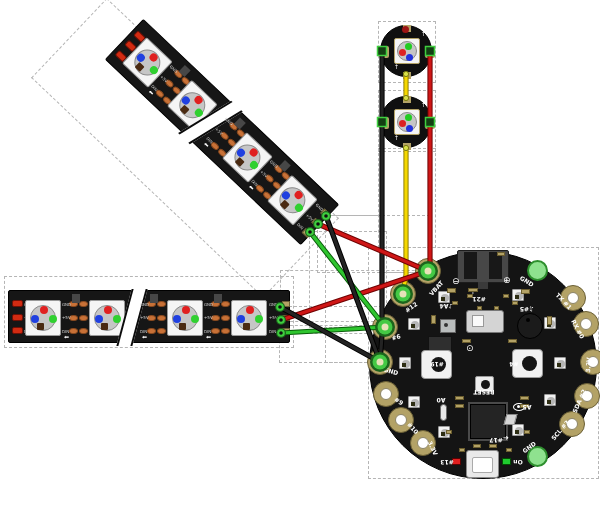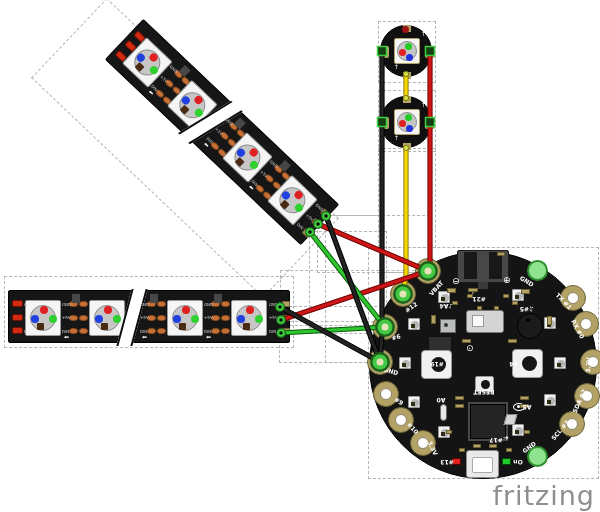--- a/index.html
+++ b/index.html
@@ -434,14 +434,13 @@
       <circle cx="310" cy="232" r="1.8" fill="#101010"></circle>
       <rect x="377.5" y="46.5" width="9" height="9" fill="#133f13" stroke="#3fcf3f" stroke-width="1.5"></rect>
       <rect x="425.5" y="46.5" width="9" height="9" fill="#133f13" stroke="#3fcf3f" stroke-width="1.5"></rect>
       <rect x="377.5" y="117.5" width="9" height="9" fill="#133f13" stroke="#3fcf3f" stroke-width="1.5"></rect>
       <rect x="425.5" y="117.5" width="9" height="9" fill="#133f13" stroke="#3fcf3f" stroke-width="1.5"></rect>
       <circle cx="406" cy="74" r="2.6" fill="#d8e04a" stroke="#7a7a10" stroke-width="1"></circle>
       <circle cx="406" cy="98" r="2.6" fill="#d8e04a" stroke="#7a7a10" stroke-width="1"></circle>
       <circle cx="406" cy="148" r="2.6" fill="#d8e04a" stroke="#7a7a10" stroke-width="1"></circle>
     </svg>
 
-  <span class="watermark">fritzing</span>
 </div>
 
 </body></html>

